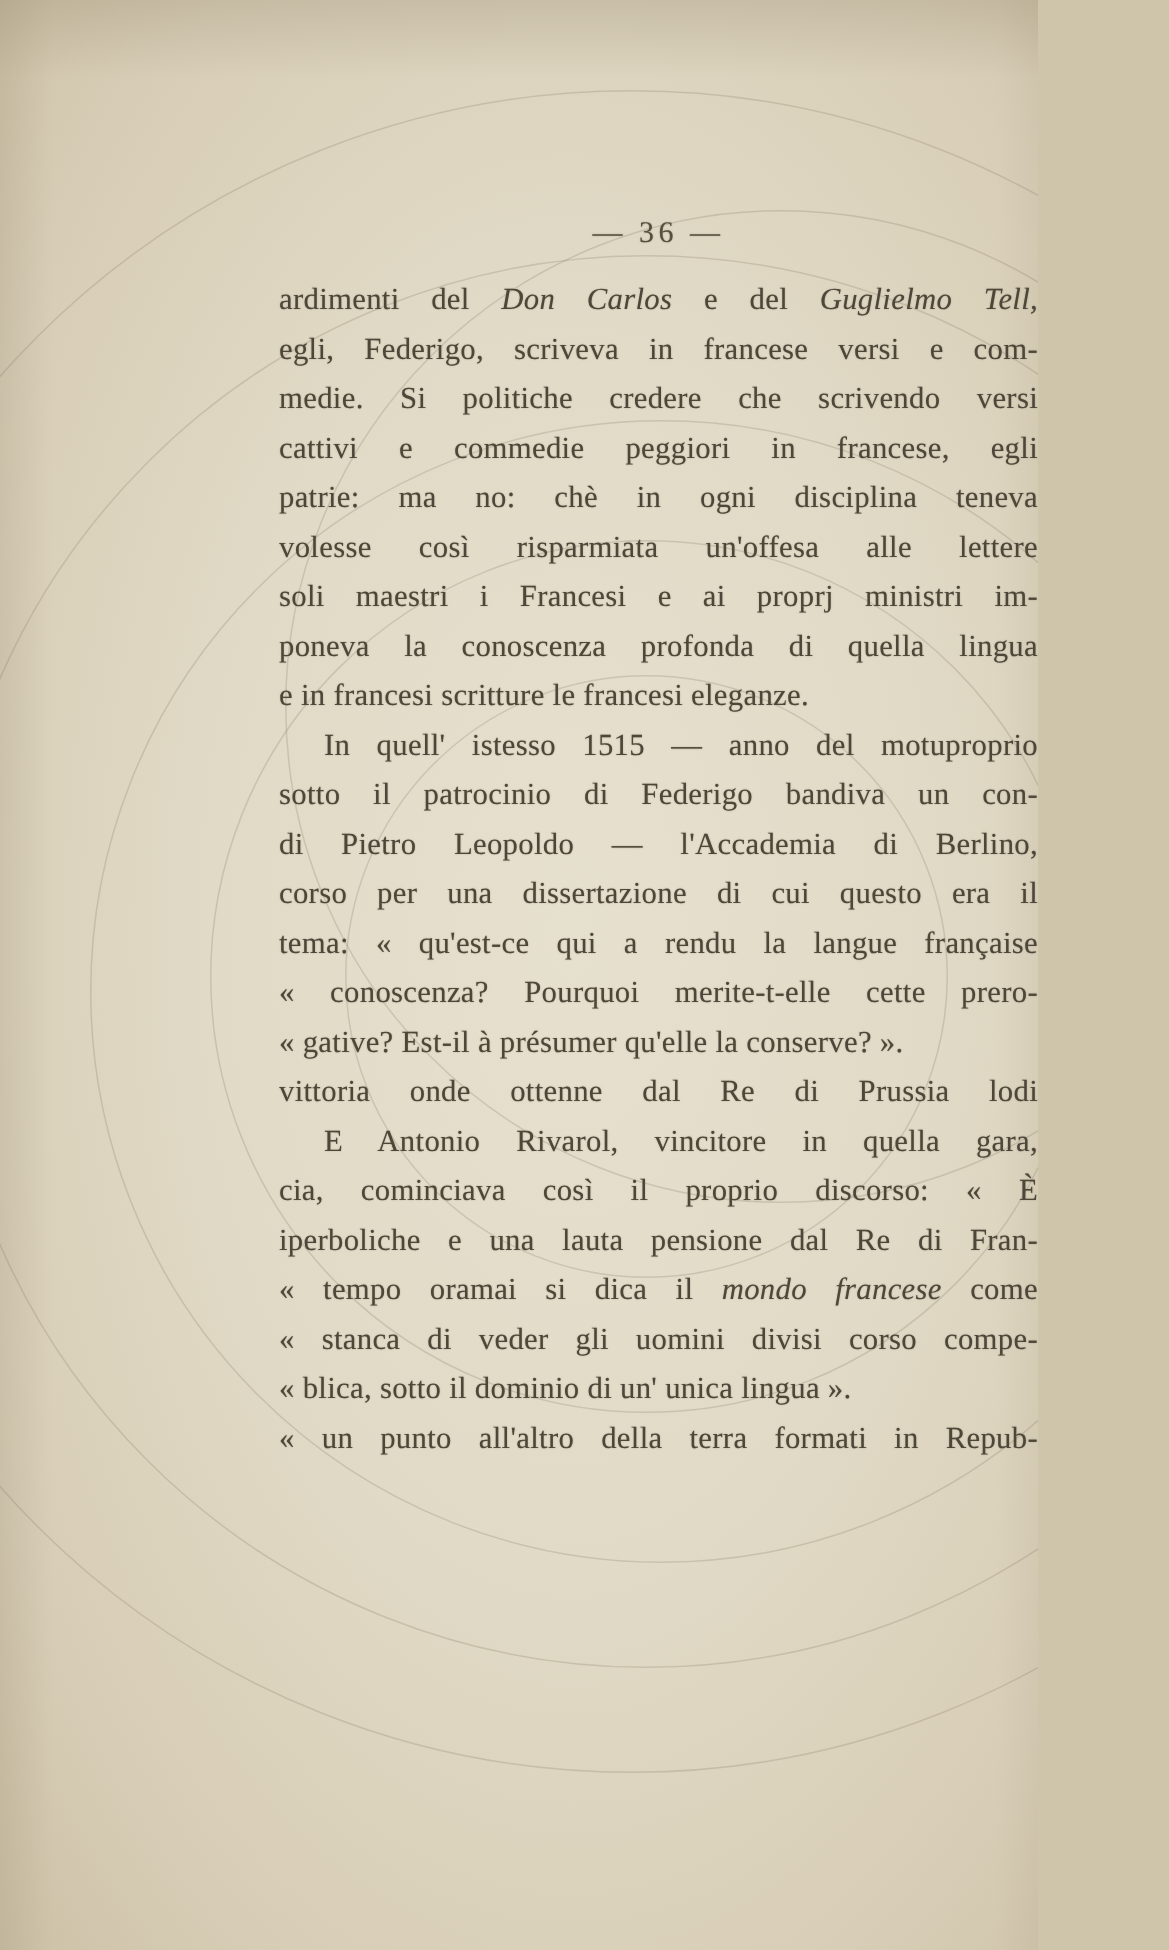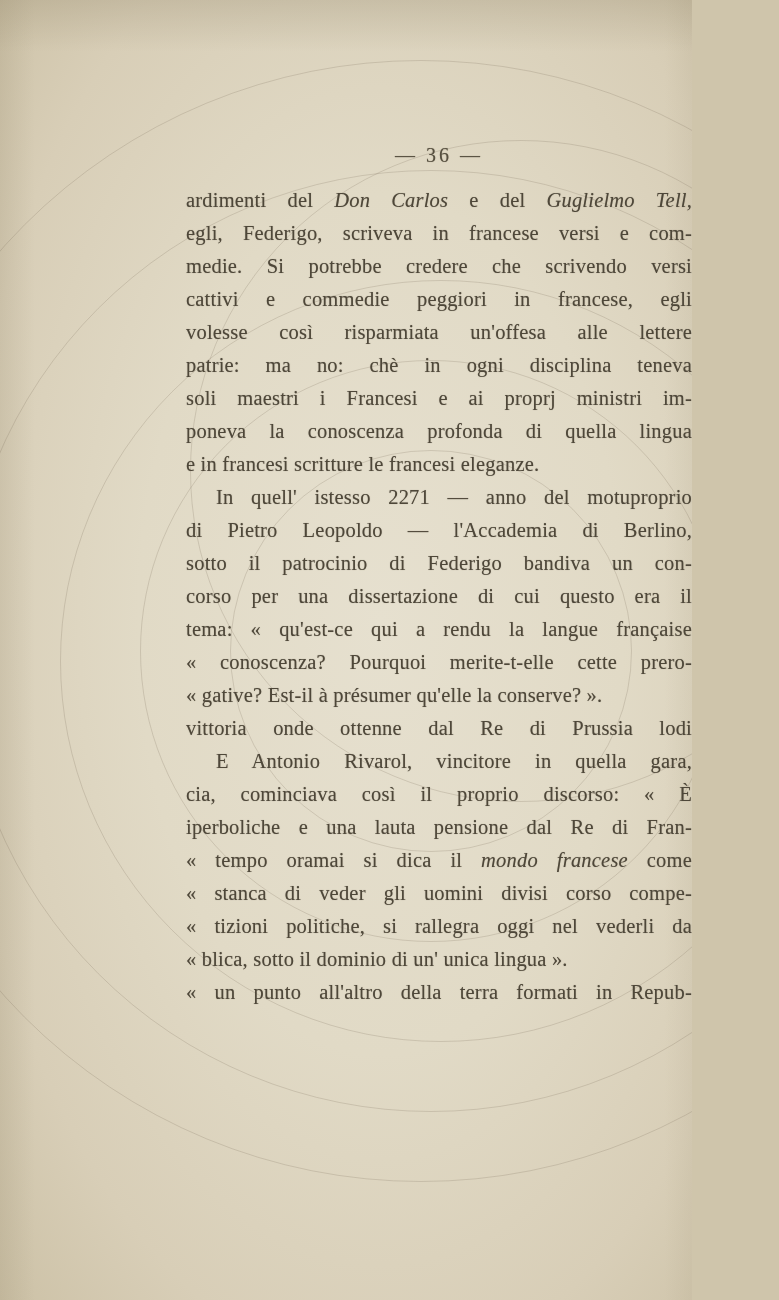--- a/index.html
+++ b/index.html
@@ -55,42 +55,41 @@
     <div class="c c3"></div>
     <div class="c c4"></div>
     <div class="c c5"></div>
     <div class="c c6"></div>
   </div>
   <div class="page-number">— 36 —</div>
   <div class="text-block">
       <div>
         <div class="line just"><span>ardimenti del </span><span class="it">Don Carlos</span><span> e del </span><span class="it">Guglielmo Tell,</span></div>
         <div class="line just"><span>egli, Federigo, scriveva in francese versi e com-</span></div>
-        <div class="line just"><span>medie. Si potrebbe credere che scrivendo versi</span></div>
+        <div class="line just"><span>medie. Si politiche credere che scrivendo versi</span></div>
         <div class="line just"><span>cattivi e commedie peggiori in francese, egli</span></div>
+        <div class="line just"><span>patrie: ma no: chè in ogni disciplina teneva</span></div>
         <div class="line just"><span>volesse così risparmiata un'offesa alle lettere</span></div>
-        <div class="line just"><span>patrie: ma no: chè in ogni disciplina teneva</span></div>
         <div class="line just"><span>soli maestri i Francesi e ai proprj ministri im-</span></div>
         <div class="line just"><span>poneva la conoscenza profonda di quella lingua</span></div>
         <div class="line"><span>e in francesi scritture le francesi eleganze.</span></div>
       </div>
       <div>
-        <div class="line just ind"><span>In quell' istesso 2271 — anno del motuproprio</span></div>
+        <div class="line just ind"><span>In quell' istesso 1515 — anno del motuproprio</span></div>
+        <div class="line just"><span>sotto il patrocinio di Federigo bandiva un con-</span></div>
         <div class="line just"><span>di Pietro Leopoldo — l'Accademia di Berlino,</span></div>
-        <div class="line just"><span>sotto il patrocinio di Federigo bandiva un con-</span></div>
         <div class="line just"><span>corso per una dissertazione di cui questo era il</span></div>
         <div class="line just"><span>tema: « qu'est-ce qui a rendu la langue française</span></div>
         <div class="line just"><span>« conoscenza? Pourquoi merite-t-elle cette prero-</span></div>
         <div class="line"><span>« gative? Est-il à présumer qu'elle la conserve? ».</span></div>
       </div>
       <div>
         <div class="line just"><span>vittoria onde ottenne dal Re di Prussia lodi</span></div>
         <div class="line just ind"><span>E Antonio Rivarol, vincitore in quella gara,</span></div>
         <div class="line just"><span>cia, cominciava così il proprio discorso: « È</span></div>
         <div class="line just"><span>iperboliche e una lauta pensione dal Re di Fran-</span></div>
         <div class="line just"><span>« tempo oramai si dica il </span><span class="it">mondo francese</span><span> come</span></div>
         <div class="line just"><span>« stanca di veder gli uomini divisi corso compe-</span></div>
-        <div class="line just"><span>« tizioni politiche, si rallegra oggi nel vederli da</span></div>
         <div class="line"><span>« blica, sotto il dominio di un' unica lingua ».</span></div>
         <div class="line just"><span>« un punto all'altro della terra formati in Repub-</span></div>
       </div>
     </div>
 </div>
 
 </body></html>

